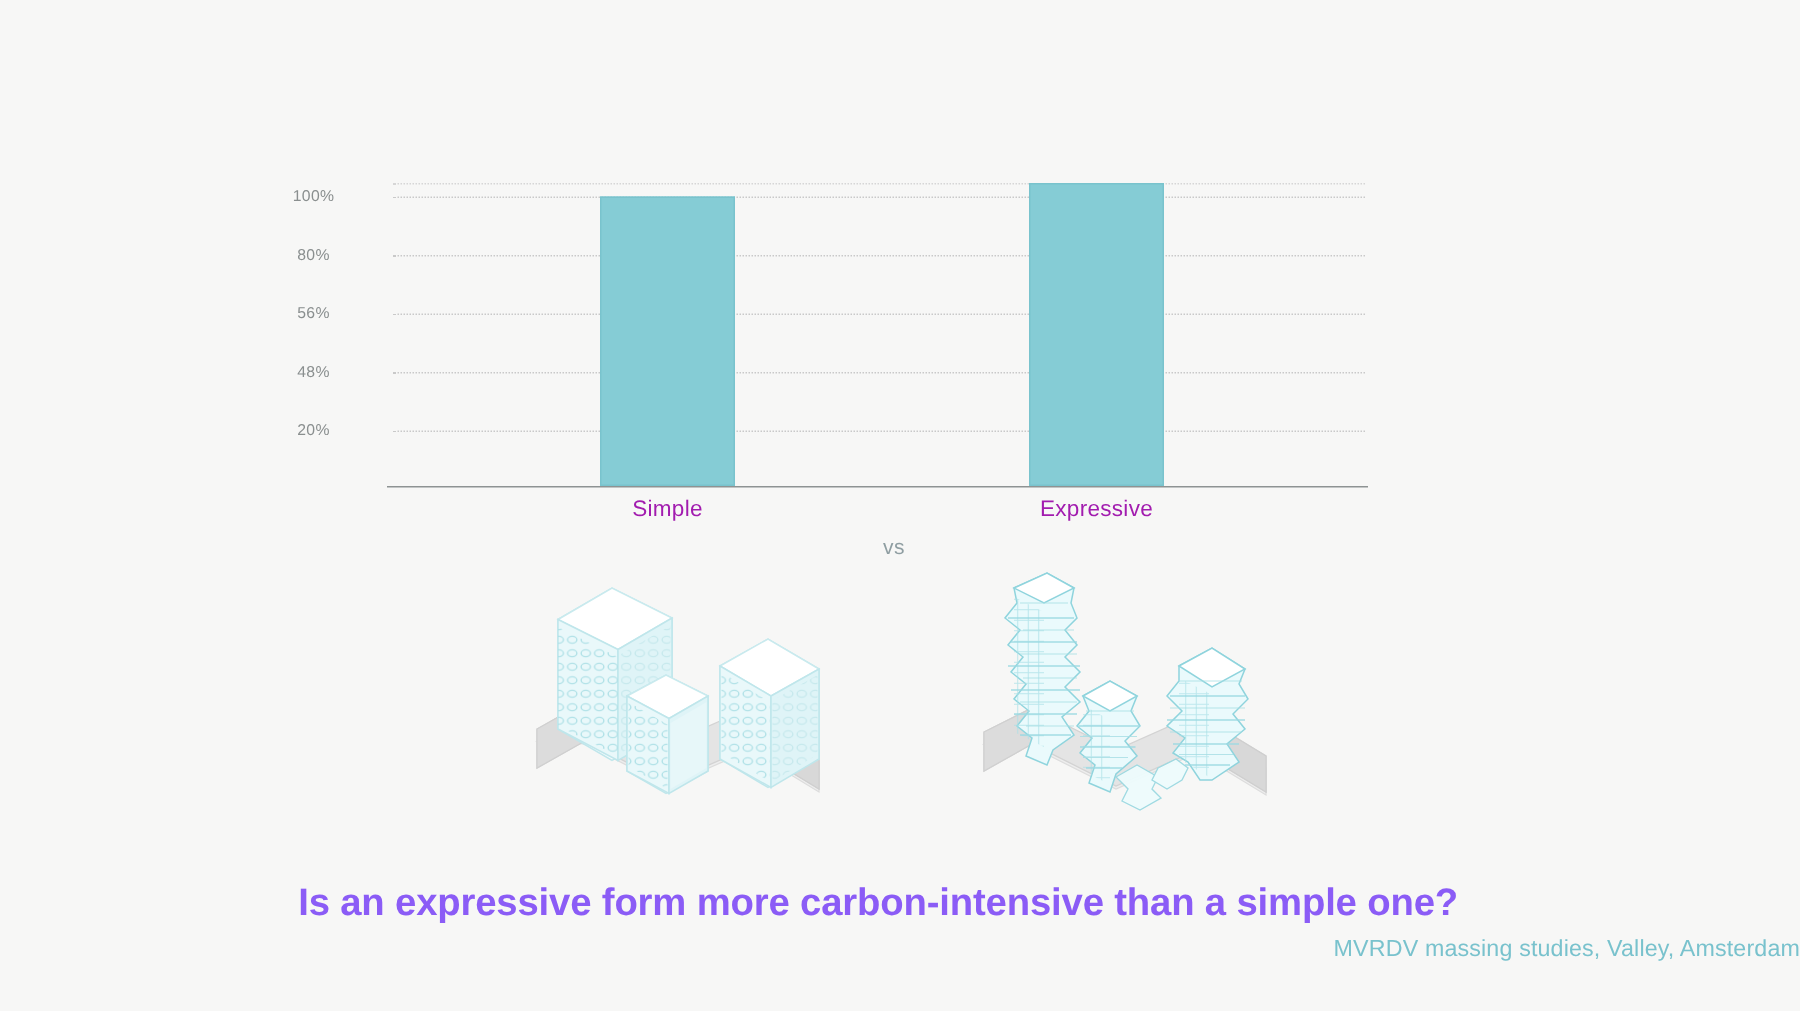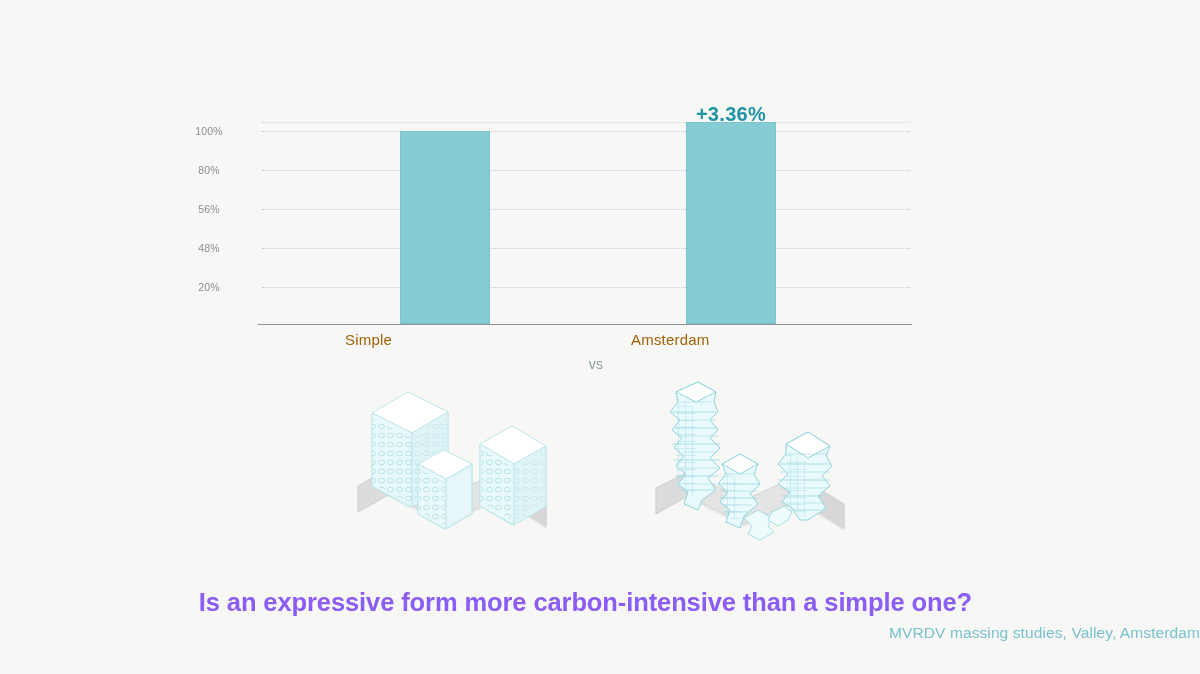--- a/index.html
+++ b/index.html
@@ -40,22 +40,22 @@
   .bar{
     position:absolute;
     background:#85ccd5;
     border:1px solid #79c3cd;
     box-sizing:border-box;
   }
 
   .cat-label{
     position:absolute;
     font-size:15px;
-    color:#a16207;
-    text-align:left;
+    color:#a21caf;
+    text-align:center;
     letter-spacing:.2px;
   }
   .vs-label{
     position:absolute;
     font-size:14px;
     color:#8f9ea2;
     text-align:center;
     letter-spacing:.3px;
   }
   .delta-label{
@@ -105,27 +105,26 @@
 
     <div class="ylabel" style="left:186px;top:126px;">100%</div>
     <div class="ylabel" style="left:186px;top:165px;">80%</div>
     <div class="ylabel" style="left:186px;top:204px;">56%</div>
     <div class="ylabel" style="left:186px;top:243px;">48%</div>
     <div class="ylabel" style="left:186px;top:282px;">20%</div>
 
     <div class="bar" style="left:400px;top:131px;width:90px;height:193px;"></div>
     <div class="bar" style="left:686px;top:122px;width:90px;height:202px;"></div>
 
-    <div class="delta-label" style="left:631px;top:103px;width:200px;">+3.36%</div>
 
     <div class="axis-line"></div>
 
     <div class="cat-label" style="left:345px;top:331px;width:200px;">Simple</div>
     <div class="vs-label" style="left:538px;top:332px;width:116px;margin-top:24px;">vs</div>
-    <div class="cat-label" style="left:631px;top:331px;width:200px;">Amsterdam</div>
+    <div class="cat-label" style="left:631px;top:331px;width:200px;">Expressive</div>
   </div>
 
   <div class="massing" style="left:350px;top:368px;width:230px;height:180px;">
     <svg width="230" height="180" viewBox="0 0 230 180">
       <defs>
         <pattern id="dots-s" width="9" height="9" patternUnits="userSpaceOnUse">
           <ellipse cx="4.5" cy="4.5" rx="3.1" ry="2.3" fill="none" stroke="#aee0e6" stroke-width="0.9"></ellipse>
         </pattern>
         <pattern id="dots-s2" width="9" height="9" patternUnits="userSpaceOnUse">
           <ellipse cx="4.5" cy="4.5" rx="3.1" ry="2.3" fill="none" stroke="#c5e8ec" stroke-width="0.9"></ellipse>

